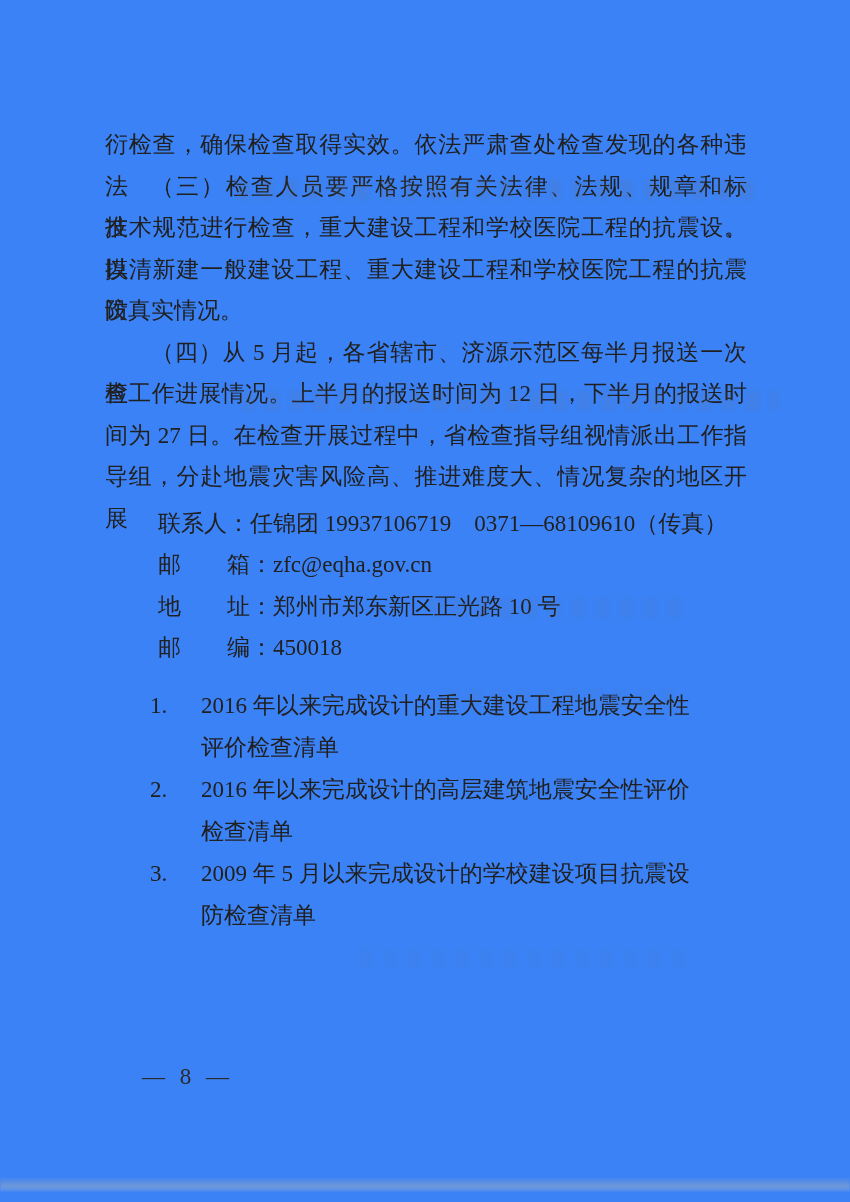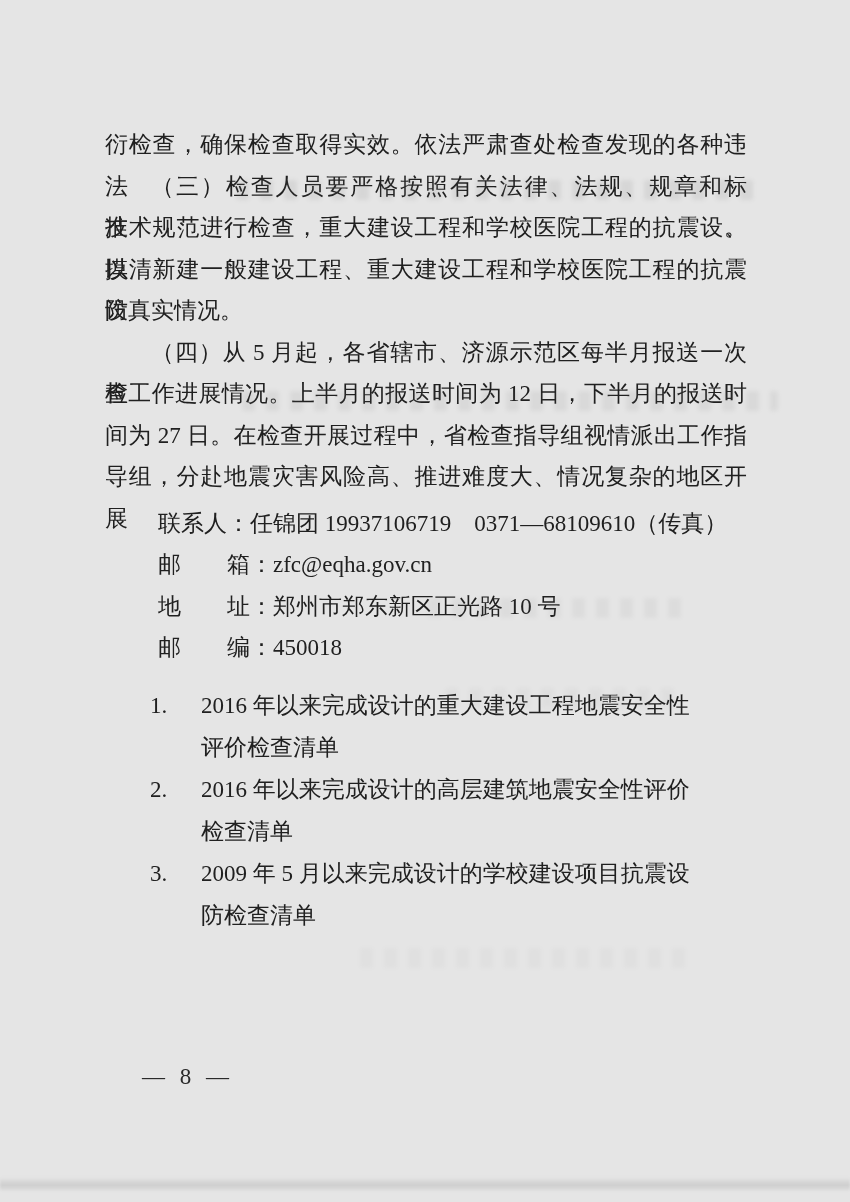--- a/index.html
+++ b/index.html
@@ -4,21 +4,21 @@
 <style>
   html, body {
     margin: 0;
     padding: 0;
     background: #ffffff;
   }
   .page {
     position: relative;
     width: 850px;
     height: 1202px;
-    background: #e5e5e5;
+    background: #3b82f6;
     overflow: hidden;
     font-family: "Liberation Serif", "DejaVu Serif", serif;
     color: #202020;
   }
   .content {
     position: absolute;
     left: 105px;
     top: 124px;
     width: 642px;
     font-size: 23px;

